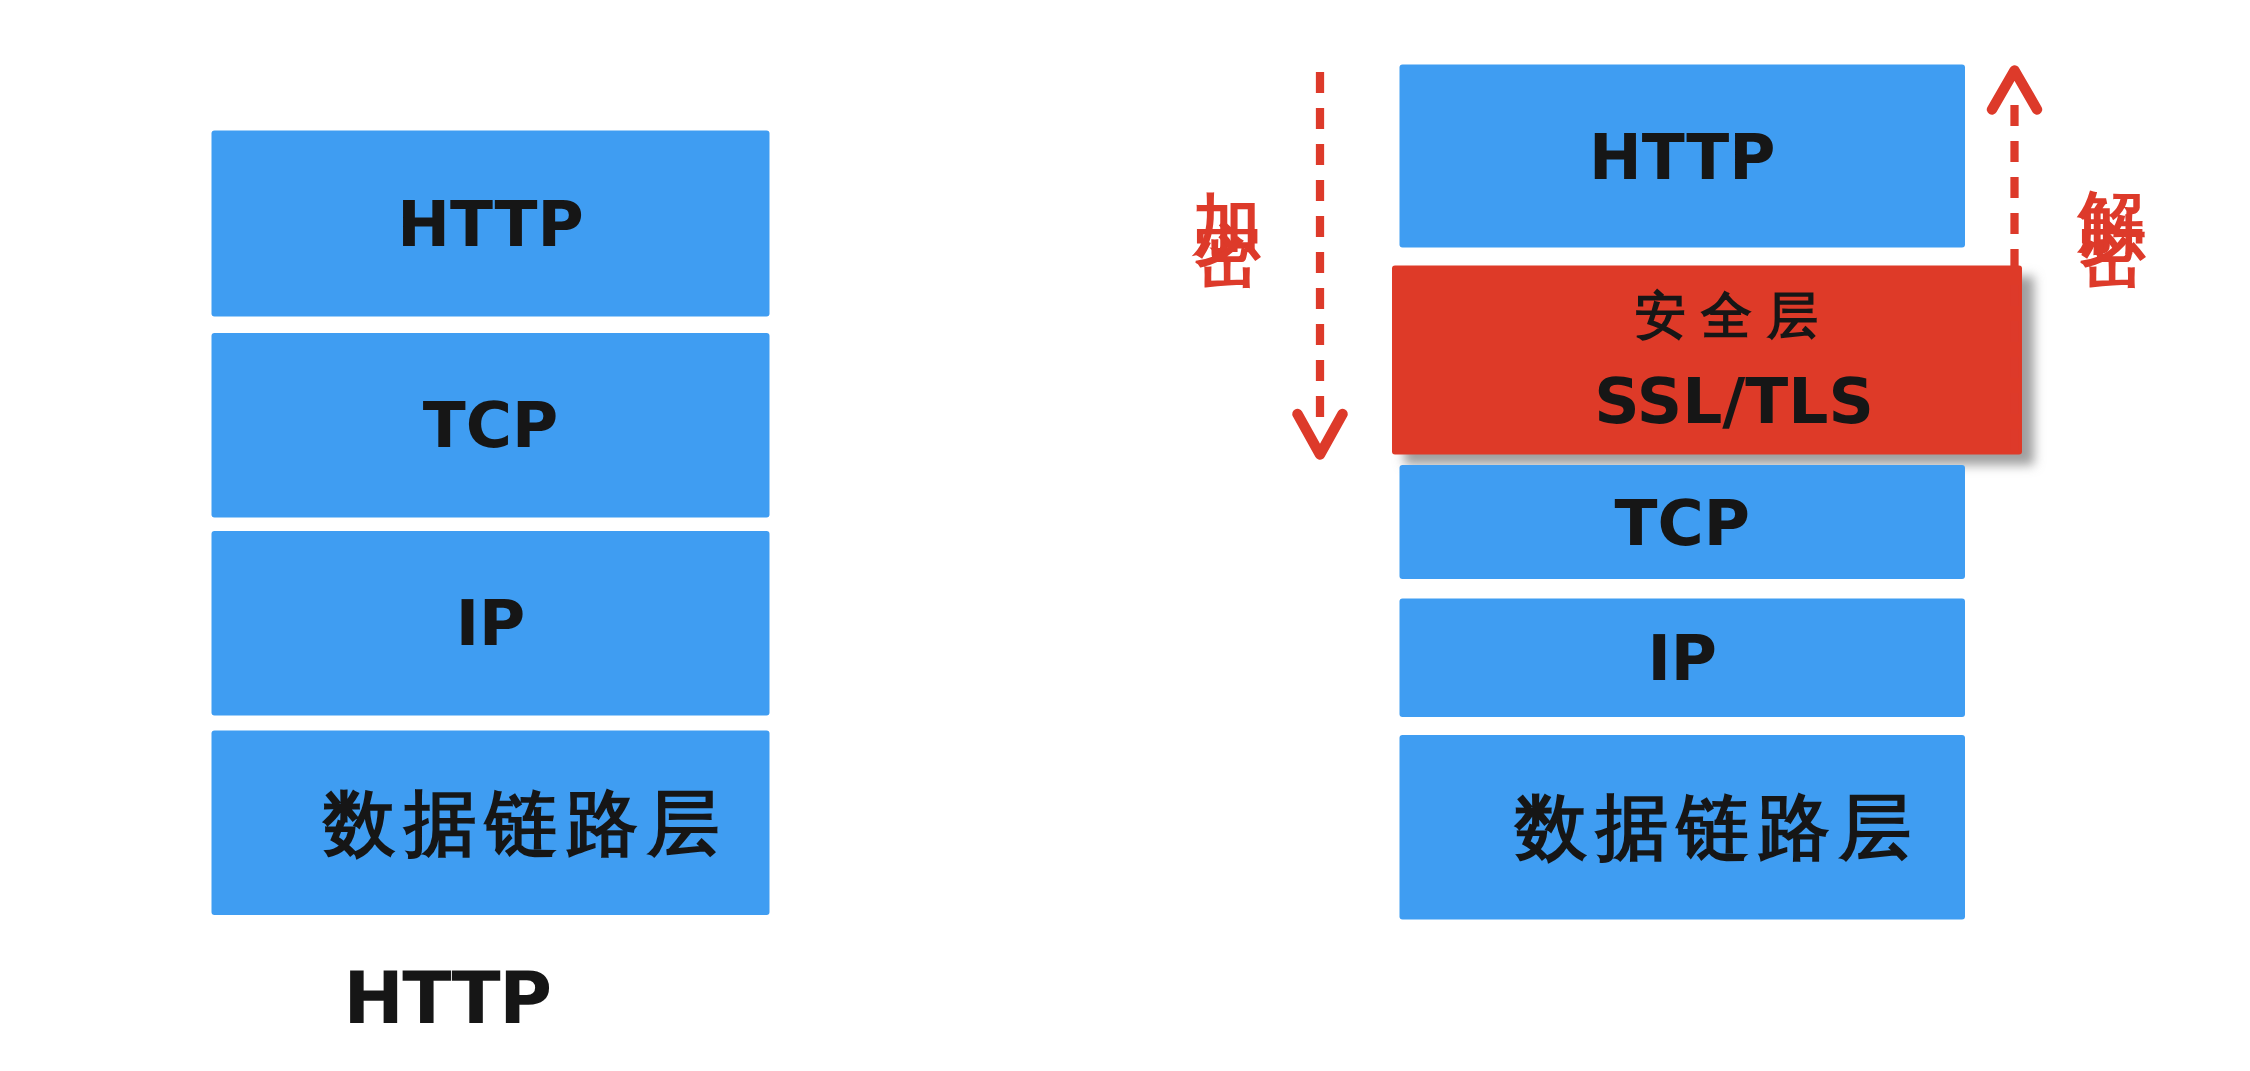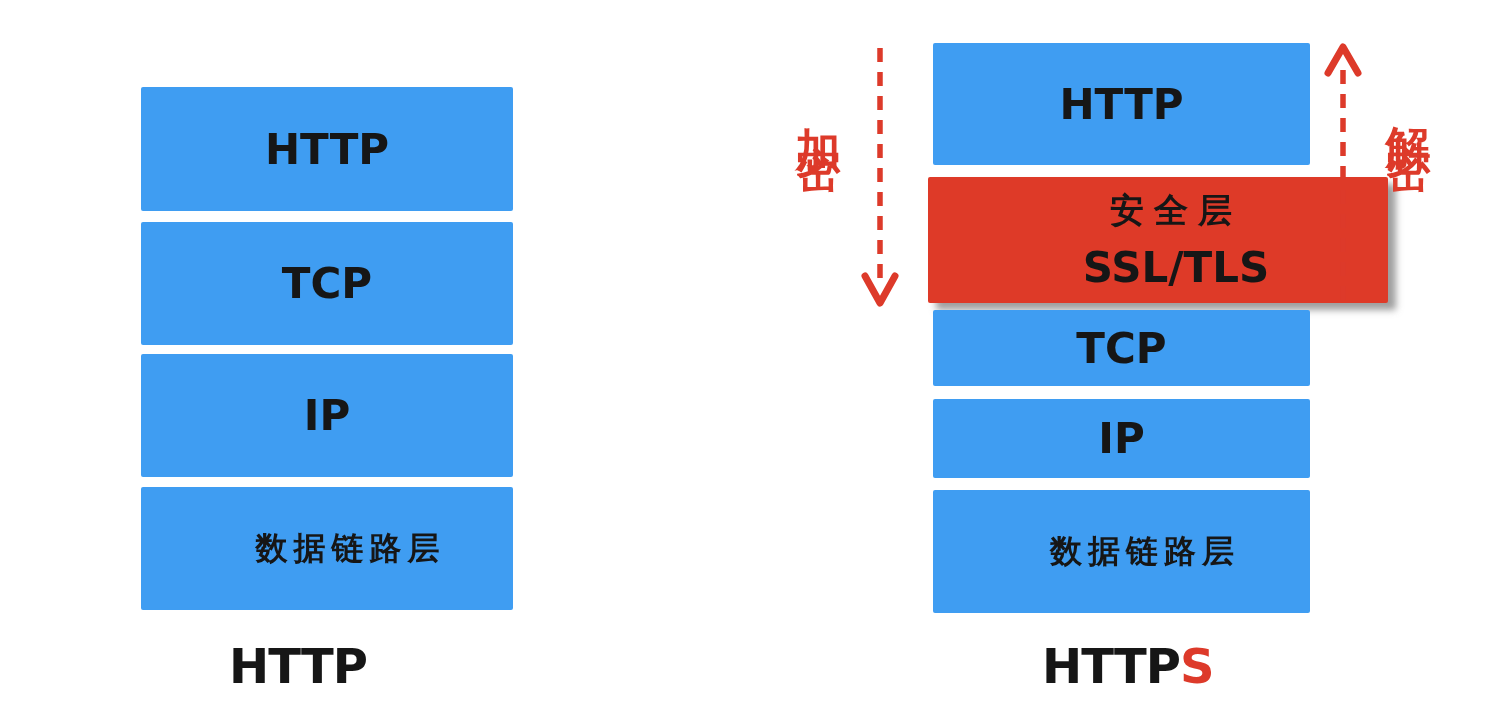--- a/index.html
+++ b/index.html
@@ -14,42 +14,42 @@
     text-align: center;
   }
   .layer {
     position: absolute;
     background: var(--layer-blue, #3f9df2);
     display: flex; align-items: center; justify-content: center;
     color: var(--text-black, #161616);
     font-weight: 700; font-size: 42px;
     border-radius: 2px;
   }
-  .layer .cjk { font-size: 32px; letter-spacing: 6px; margin-left: 47px; }
+  .layer .cjk { font-size: 48px; letter-spacing: 6px; margin-left: 47px; }
   .layer-red {
     position: absolute;
     background: var(--layer-red, #de3a28);
     box-shadow: 8px 7px 7px rgba(95, 95, 95, 0.60);
     display: flex; flex-direction: column; align-items: center; justify-content: center;
     gap: 9px;
     color: var(--text-black, #161616);
     border-radius: 2px;
   }
   .layer-red .line1 { font-size: 34px; font-weight: 600; letter-spacing: 10px; }
   .layer-red .line2 { font-size: 42px; font-weight: 700; }
 
   
   .l0 { left: 141px; top:  87px; width: 372px; height: 124px; }
   .l1 { left: 141px; top: 222px; width: 372px; height: 123px; }
   .l2 { left: 141px; top: 354px; width: 372px; height: 123px; }
   .l3 { left: 141px; top: 487px; width: 372px; height: 123px; }
 
   
   .r0   { left: 933px; top:  43px; width: 377px; height: 122px; }
-  .rsec { left: 928px; top: 177px; width: 460px; height: 126px; padding-left: 36px; }
+  .rsec { left: 928px; top: 177px; width: 420px; height: 126px; padding-left: 36px; }
   .r1   { left: 933px; top: 310px; width: 377px; height:  76px; }
   .r2   { left: 933px; top: 399px; width: 377px; height:  79px; }
   .r3   { left: 933px; top: 490px; width: 377px; height: 123px; }
 
   .stack-title {
     position: absolute;
     font-size: 48px; font-weight: 700; letter-spacing: -1px;
     color: var(--text-black, #161616);
   }
   .title-left  { left: 229px; top: 638px; }
@@ -114,23 +114,20 @@
   </div>
   <div class="layer r1">
     <span>TCP</span>
   </div>
   <div class="layer r2">
     <span>IP</span>
   </div>
   <div class="layer r3">
     <span class="cjk">数据链路层</span>
   </div>
-  <div class="stack-title title-right">
-    <span>HTTP</span><span class="suffix">S</span>
-  </div>
 
   <div class="vlabel vlabel-encrypt">加密</div>
   <svg class="arrow-svg arrow-left" width="44" height="280" viewBox="0 0 44 280" xmlns="http://www.w3.org/2000/svg">
     <line class="dash-stroke" x1="22" y1="8" x2="22" y2="240"></line>
     <path class="head-stroke" d="M7,236 L22,263 L37,236"></path>
   </svg>
 
   <div class="vlabel vlabel-decrypt">解密</div>
   <svg class="arrow-svg arrow-right" width="44" height="280" viewBox="0 0 44 280" xmlns="http://www.w3.org/2000/svg">
     <path class="head-stroke" d="M7,33 L22,7 L37,33"></path>

